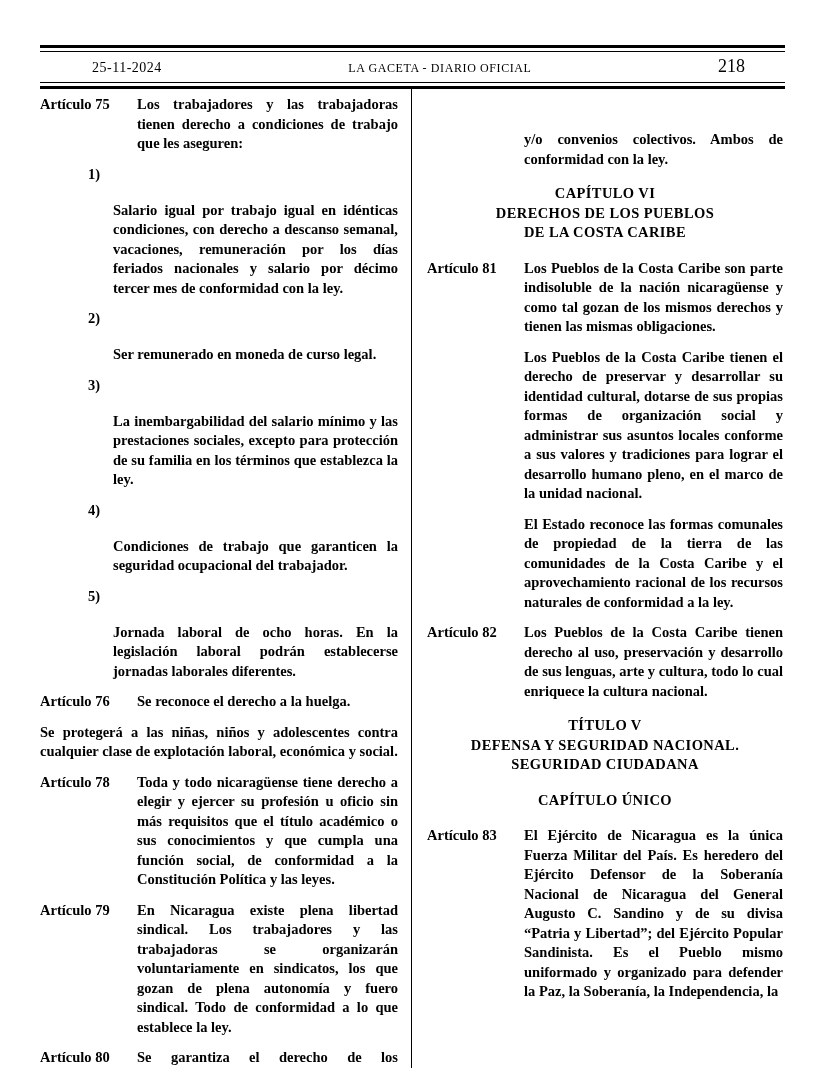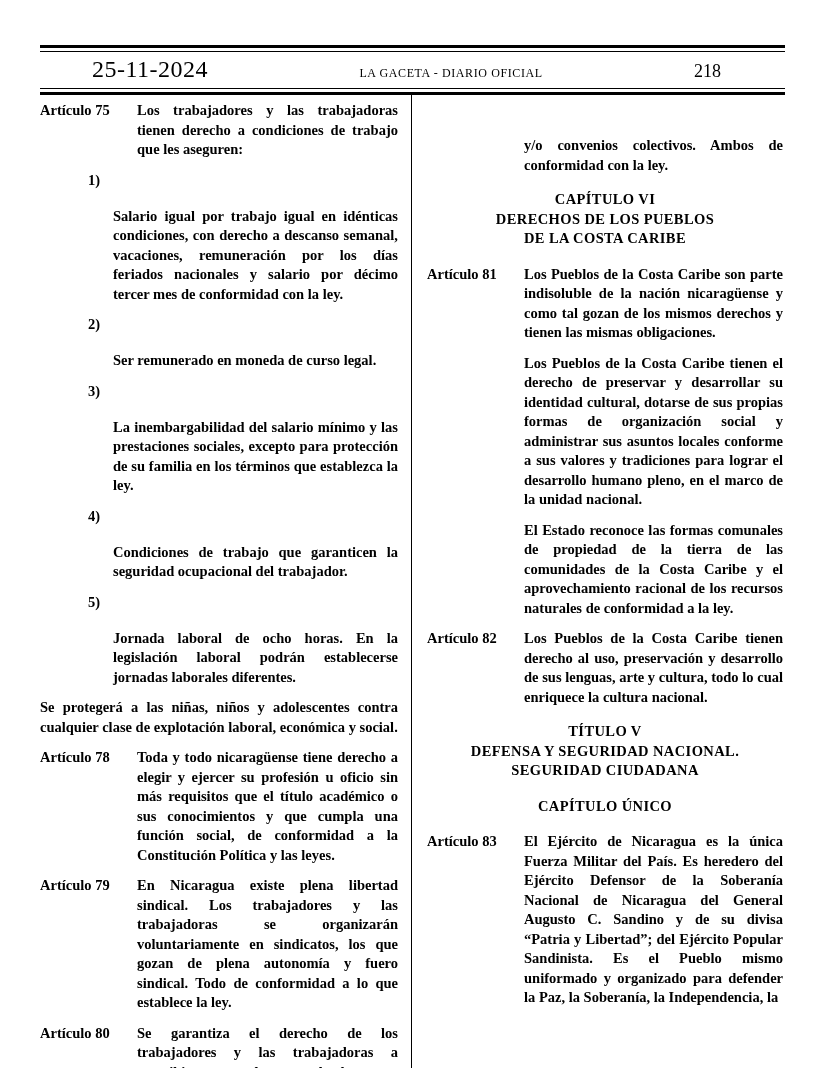--- a/index.html
+++ b/index.html
@@ -14,23 +14,23 @@
   
   .rules .thick { height: 3px; background: #000; }
   .rules .thin  { height: 1px; background: #000; }
   .rules.top .thick { margin-bottom: 3px; }
   .rules.bottom .thin { margin-bottom: 3px; }
 
   .header-row {
     display: flex; align-items: baseline;
     padding: 4px 0 5px 0;
   }
-  .gz-date { font-size: 24px; margin-left: 52px; letter-spacing: 0.5px; }
+  .gz-date { font-size: 14px; margin-left: 52px; letter-spacing: 0.5px; }
   .gz-title { font-size: 12px; letter-spacing: 0.6px; flex: 1; text-align: center; }
-  .gz-page { font-size: 18px; margin-right: 64px; }
+  .gz-page { font-size: 18px; margin-right: 40px; }
 
   
   .columns { display: flex; min-height: 918px; }
   .col { box-sizing: border-box; padding-top: 6px; font-weight: bold; font-size: 14.5px; line-height: 19.5px; }
   .col-left  { width: 372px; padding-right: 13px; border-right: 1px solid #000; }
   .col-right { width: 371px; padding-left: 15px; margin-top: 35px; }
 
   .block { margin-bottom: 11px; }
   .article { display: flex; }
   .art-label { flex: 0 0 97px; white-space: nowrap; }
@@ -84,20 +84,24 @@
         </div>
         <div class="block list-item">
           <span class="item-num">4)</span>
           <div class="item-body">Condiciones de trabajo que garanticen la seguridad ocupacional del trabajador.</div>
         </div>
         <div class="block list-item">
           <span class="item-num">5)</span>
           <div class="item-body">Jornada laboral de ocho horas. En la legislación laboral podrán establecerse jornadas laborales diferentes.</div>
         </div>
         <div class="block article">
+          <span class="art-label">Artículo 76</span>
+          <div class="art-body">Se reconoce el derecho a la huelga.</div>
+        </div>
+        <div class="block article">
           <div class="art-body">Se protegerá a las niñas, niños y adolescentes contra cualquier clase de explotación laboral, económica y social.</div>
         </div>
         <div class="block article">
           <span class="art-label">Artículo 78</span>
           <div class="art-body">Toda y todo nicaragüense tiene derecho a elegir y ejercer su profesión u oficio sin más requisitos que el título académico o sus conocimientos y que cumpla una función social, de conformidad a la Constitución Política y las leyes.</div>
         </div>
         <div class="block article">
           <span class="art-label">Artículo 79</span>
           <div class="art-body">En Nicaragua existe plena libertad sindical. Los trabajadores y las trabajadoras se organizarán voluntariamente en sindicatos, los que gozan de plena autonomía y fuero sindical. Todo de conformidad a lo que establece la ley.</div>
         </div>

